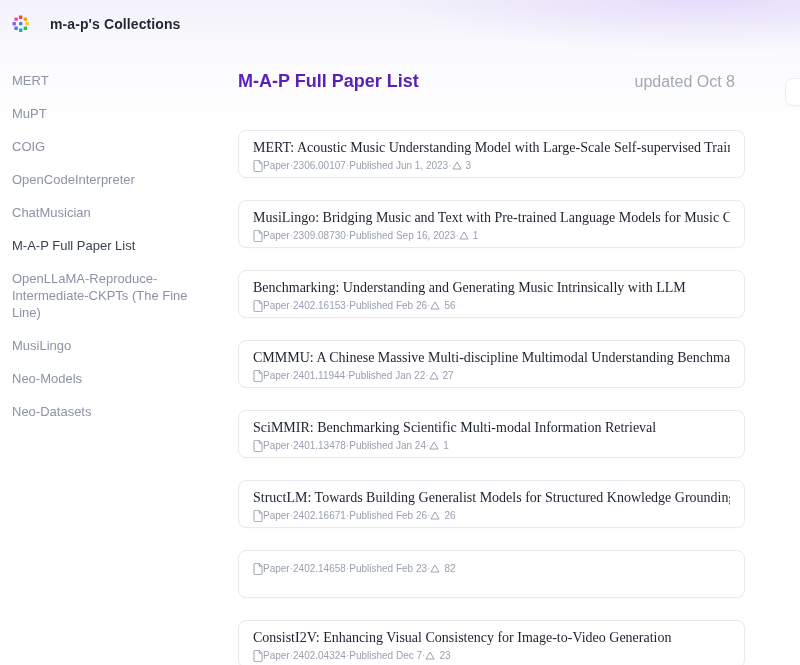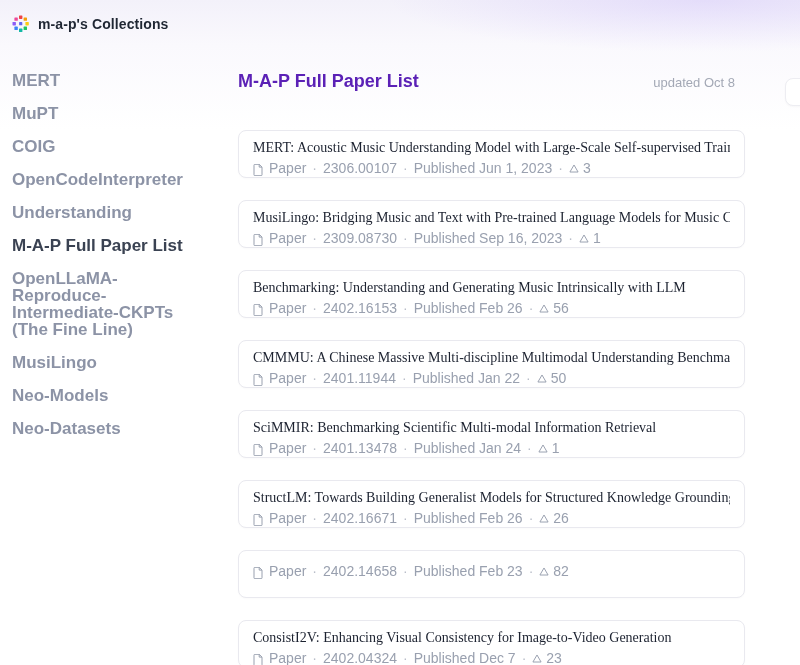--- a/index.html
+++ b/index.html
@@ -4,47 +4,47 @@
 <style>
   html,body{margin:0;padding:0;width:800px;height:665px;overflow:hidden;}
   body{
     font-family:"Liberation Sans",sans-serif;
     position:relative;
     background:
       radial-gradient(420px 70px at 88% 0%, rgba(167,139,250,0.20), rgba(167,139,250,0) 75%),
       linear-gradient(180deg,#f3f1fa 0%, #faf9fd 45px, #ffffff 130px);
     color:#222833;
   }
-  .topbar{display:flex;align-items:center;gap:8px;padding:10px 0 0 12px;height:28px;}
+  .topbar{display:flex;align-items:center;gap:20px;padding:10px 0 0 12px;height:28px;}
   .topbar .logo{width:18px;height:18px;flex:none;}
   .topbar .org-title{font-size:14px;font-weight:700;color:#1f2633;letter-spacing:.1px;}
   .layout{display:flex;align-items:flex-start;}
   .sidebar{width:238px;flex:none;box-sizing:border-box;padding:34px 18px 0 12px;}
   .side-item{
-    width:192px;font-size:17px;font-weight:700;line-height:17px;color:#8c93a6;
+    width:192px;font-size:13px;font-weight:400;line-height:17px;color:#8c93a6;
     margin-bottom:16px;cursor:pointer;
   }
   .side-item.active{color:#3a4252;}
   .main{width:507px;box-sizing:border-box;padding-top:32px;position:relative;}
   .main-header{display:flex;justify-content:space-between;align-items:baseline;}
   .page-title{margin:0;font-size:18px;line-height:22px;font-weight:700;color:#5b21b6;}
-  .updated{font-size:13px;color:#a3a8b5;padding-right:10px;}
+  .updated{font-size:16px;color:#a3a8b5;padding-right:10px;}
   .cards{margin-top:38px;}
   .card{
     box-sizing:border-box;height:48px;background:#ffffff;border:1px solid #e9e9ef;
     border-radius:8px;padding:8px 14px;margin-bottom:22px;cursor:pointer;
     box-shadow:0 1px 2px rgba(20,20,40,0.02);
   }
   .card-title{
     font-family:"Liberation Serif",serif;font-size:14px;line-height:17px;color:#1c2230;
     white-space:nowrap;overflow:hidden;
   }
   .card-meta{
-    margin-top:4px;display:flex;align-items:flex-end;gap:6px;
-    font-size:14px;color:#99a0af;
+    margin-top:4px;display:flex;align-items:flex-start;gap:0;
+    font-size:10px;color:#99a0af;
   }
   .card-meta svg{display:block;}
   .upvote{display:flex;align-items:center;gap:4px;}
   .dot{color:#b9bec9;}
   .floating-partial{
     position:absolute;right:-13px;top:78px;width:26px;height:26px;background:#fff;
     border:1px solid #ededf2;border-radius:8px;box-shadow:0 1px 2px rgba(20,20,40,0.03);
   }
 </style>
 </head>
@@ -68,21 +68,21 @@
 </div>
 
 <div class="layout">
 
   <nav class="sidebar">
 
   <div class="side-item">MERT</div>
       <div class="side-item">MuPT</div>
       <div class="side-item">COIG</div>
       <div class="side-item">OpenCodeInterpreter</div>
-      <div class="side-item">Understanding</div>
+      <div class="side-item">ChatMusician</div>
       <div class="side-item active">M-A-P Full Paper List</div>
       <div class="side-item">OpenLLaMA-Reproduce-Intermediate-CKPTs (The Fine Line)</div>
       <div class="side-item">MusiLingo</div>
       <div class="side-item">Neo-Models</div>
       <div class="side-item">Neo-Datasets</div>
     </nav>
 
   <main class="main">
     <div class="main-header">
       <h1 class="page-title">M-A-P Full Paper List</h1>
@@ -164,21 +164,21 @@
             <span>Paper</span>
             <span class="dot">·</span>
             <span>2401.11944</span>
             <span class="dot">·</span>
             <span>Published Jan 22</span>
             <span class="dot">·</span>
             <span class="upvote">
               <svg width="10" height="9" viewBox="0 0 12 11">
                 <path d="M6 1.2 L11 9.8 H1 Z" fill="none" stroke="#99a0af" stroke-width="1.2" stroke-linejoin="round"></path>
               </svg>
-              <span>50</span>
+              <span>27</span>
             </span>
           </div>
         </div>
         <div class="card">
           <div class="card-title">SciMMIR: Benchmarking Scientific Multi-modal Information Retrieval</div>
           <div class="card-meta">
             <svg width="10" height="12" viewBox="0 0 10 12">
               <path d="M1 1.2 A0.9 0.9 0 0 1 1.9 0.3 H6.2 L9 3.1 V10.8 A0.9 0.9 0 0 1 8.1 11.7 H1.9 A0.9 0.9 0 0 1 1 10.8 Z" fill="none" stroke="#99a0af" stroke-width="1"></path>
               <path d="M6.2 0.3 V3.1 H9" fill="none" stroke="#99a0af" stroke-width="1"></path>
             </svg>

